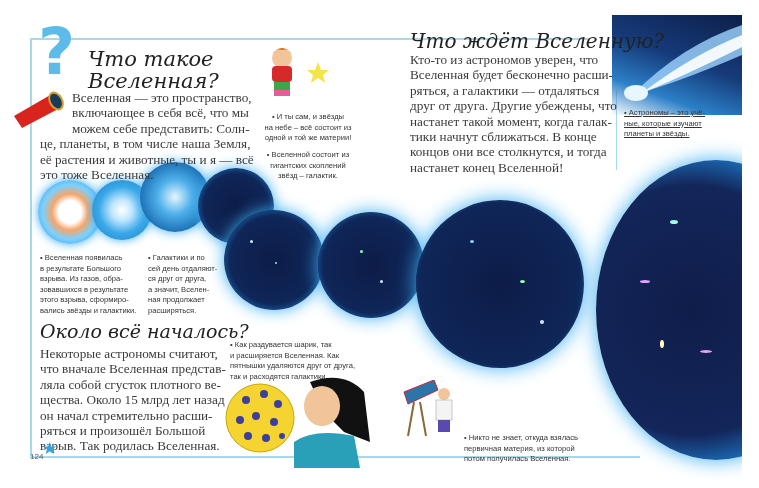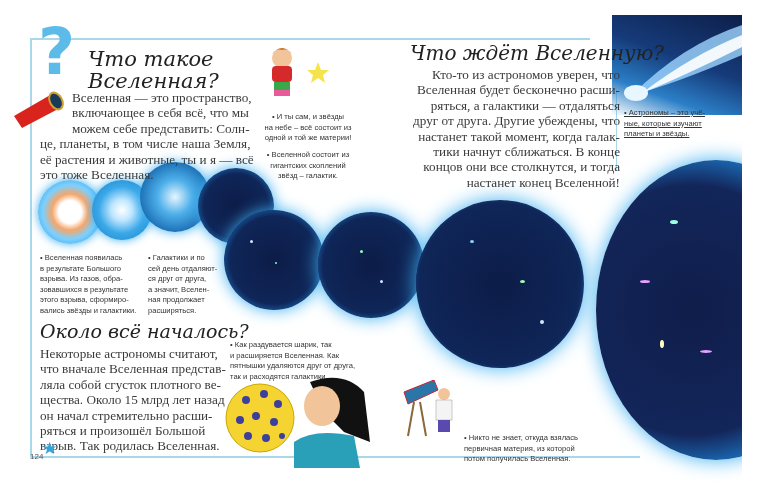--- a/index.html
+++ b/index.html
@@ -85,22 +85,22 @@
   <div>• И ты сам, и звёзды</div>
     <div>на небе – всё состоит из</div>
     <div>одной и той же материи!</div>
 </div>
 <div class="abs note" style="left:258px;top:150px;width:100px;text-align:center;">
   <div>• Вселенной состоит из</div>
     <div>гигантских скоплений</div>
     <div>звёзд – галактик.</div>
 </div>
 
-<div class="abs title" style="left:410px;top:43px;font-size:20px;">Что ждёт Вселенную?</div>
-<div class="abs body-text" style="left:410px;top:67px;width:210px;text-align:right;">
+<div class="abs title" style="left:410px;top:31px;font-size:20px;">Что ждёт Вселенную?</div>
+<div class="abs body-text" style="left:410px;top:52px;width:210px;">
   <div>Кто-то из астрономов уверен, что</div>
   <div>Вселенная будет бесконечно расши-</div>
   <div>ряться, а галактики — отдаляться</div>
   <div>друг от друга. Другие убеждены, что</div>
   <div>настанет такой момент, когда галак-</div>
   <div>тики начнут сближаться. В конце</div>
   <div>концов они все столкнутся, и тогда</div>
   <div>настанет конец Вселенной!</div>
 </div>
 <div class="abs note" style="left:624px;top:108px;width:100px;text-decoration:underline;">

